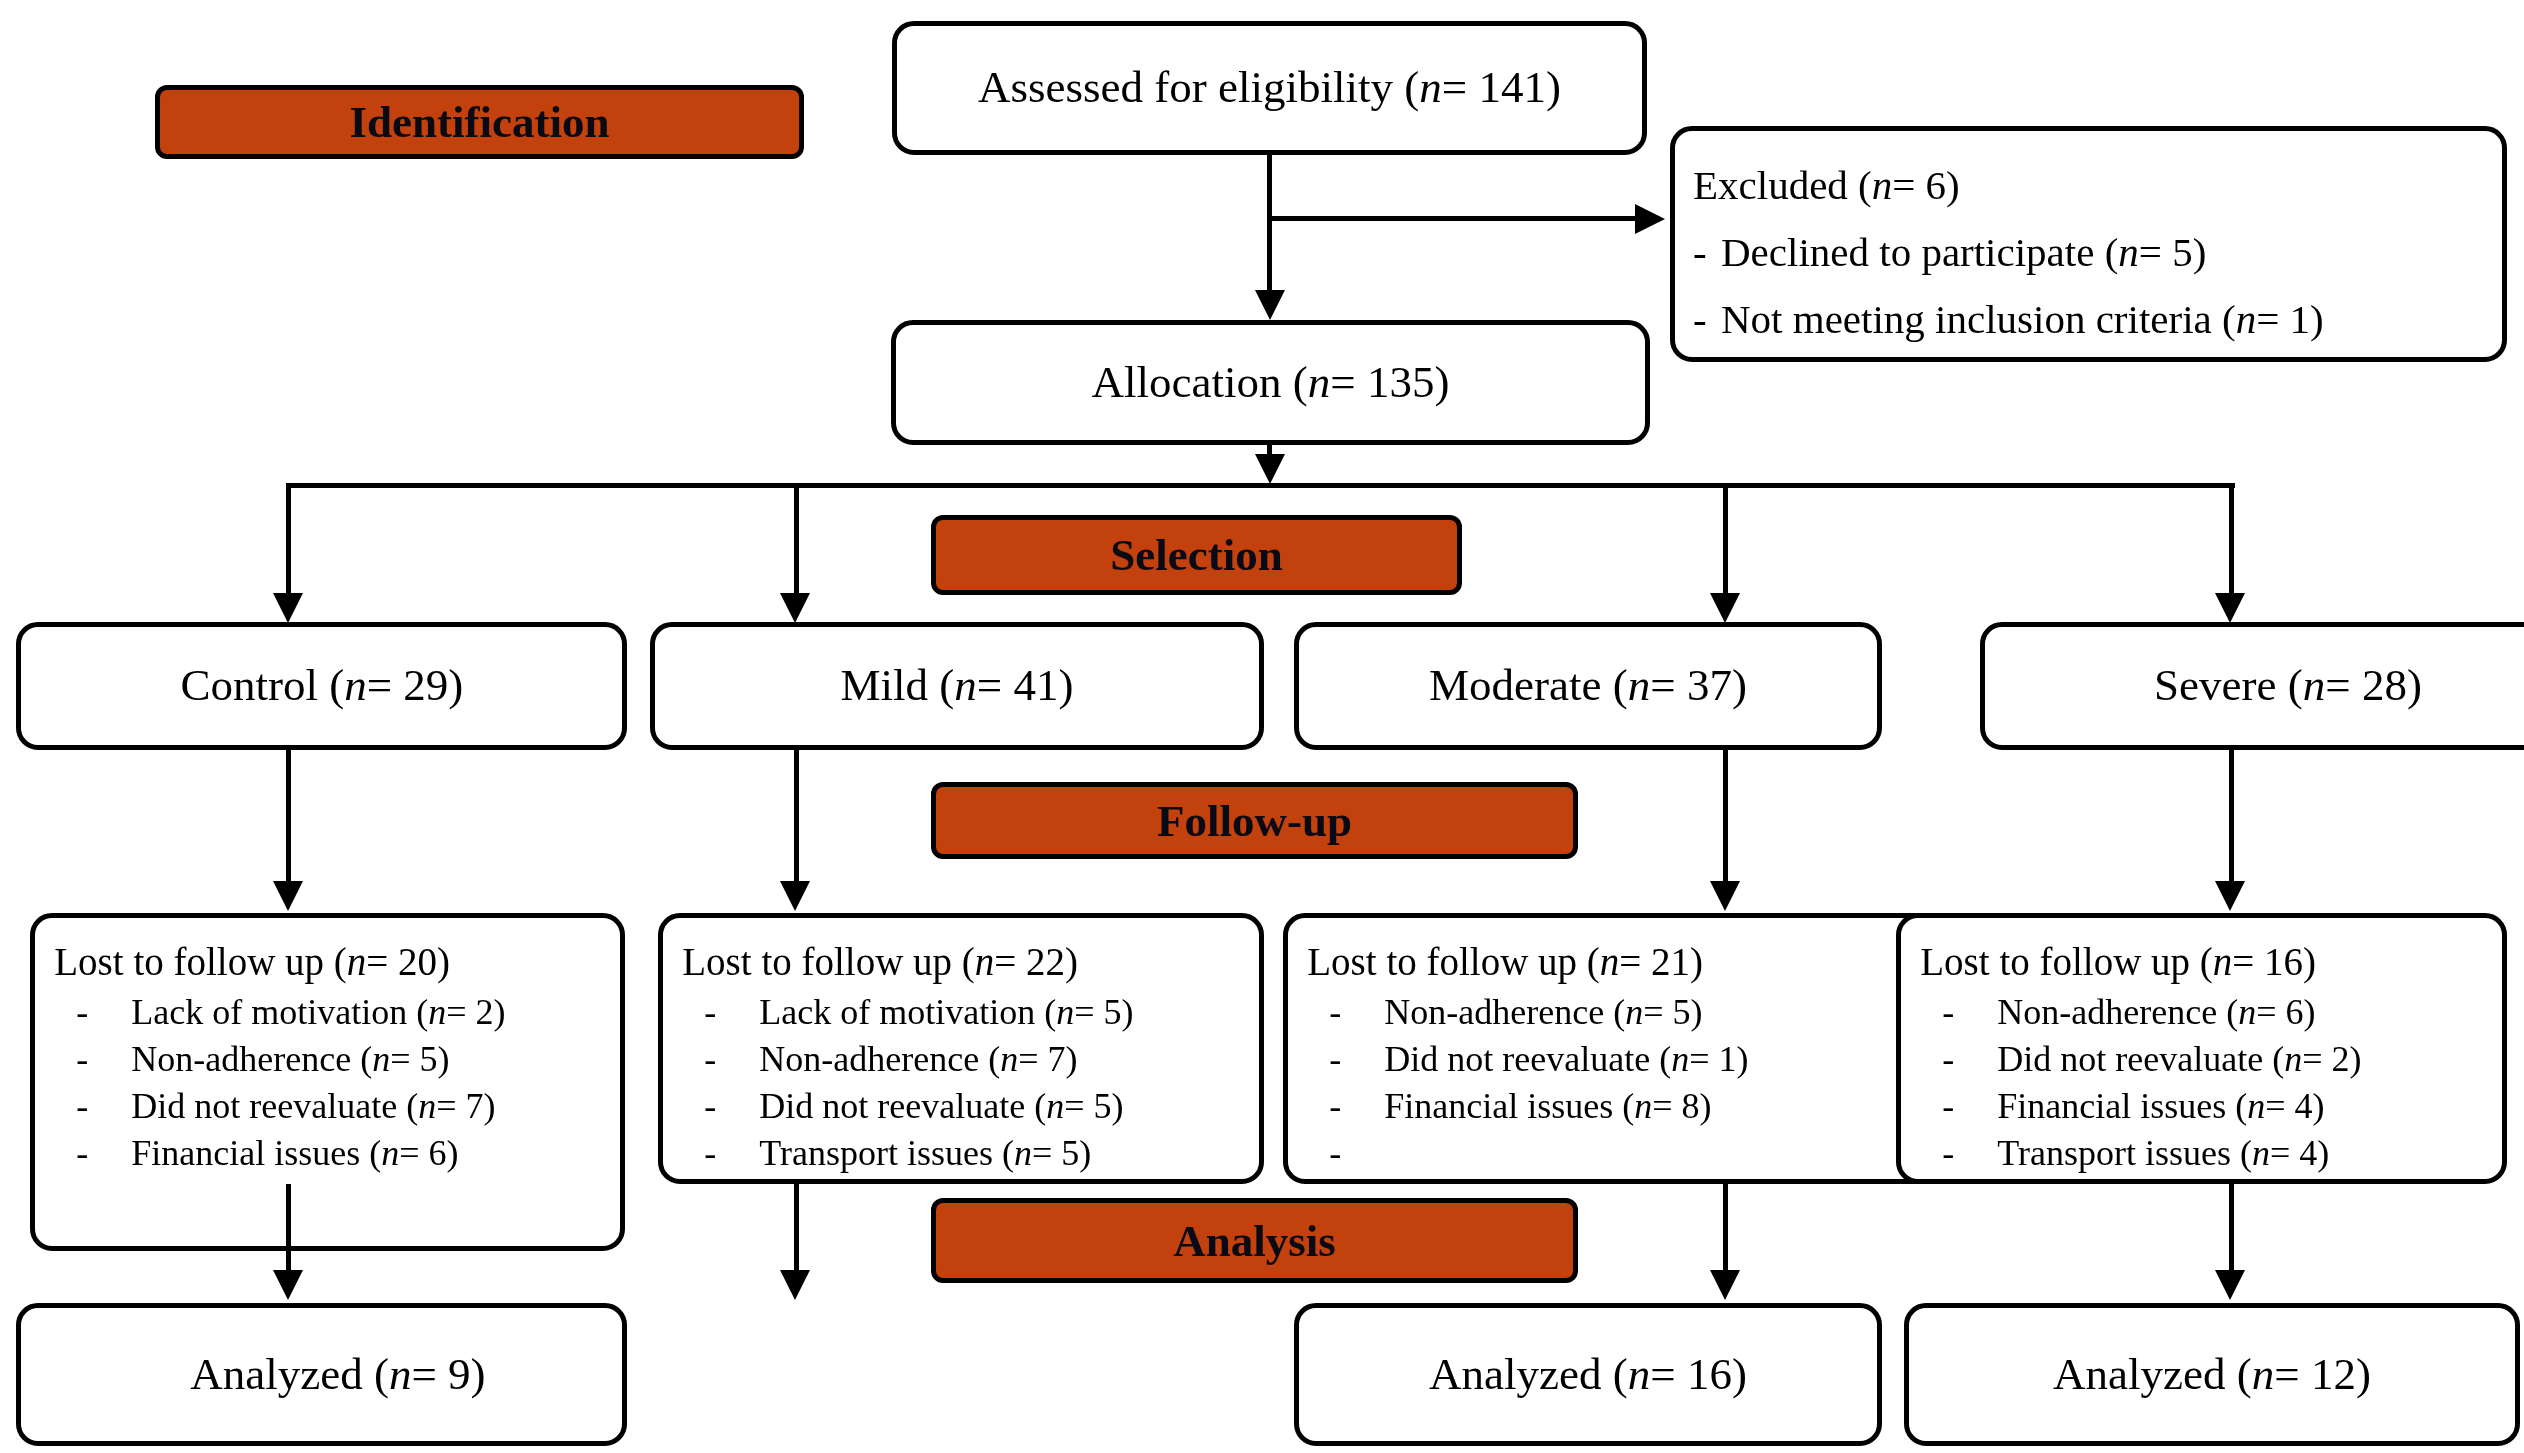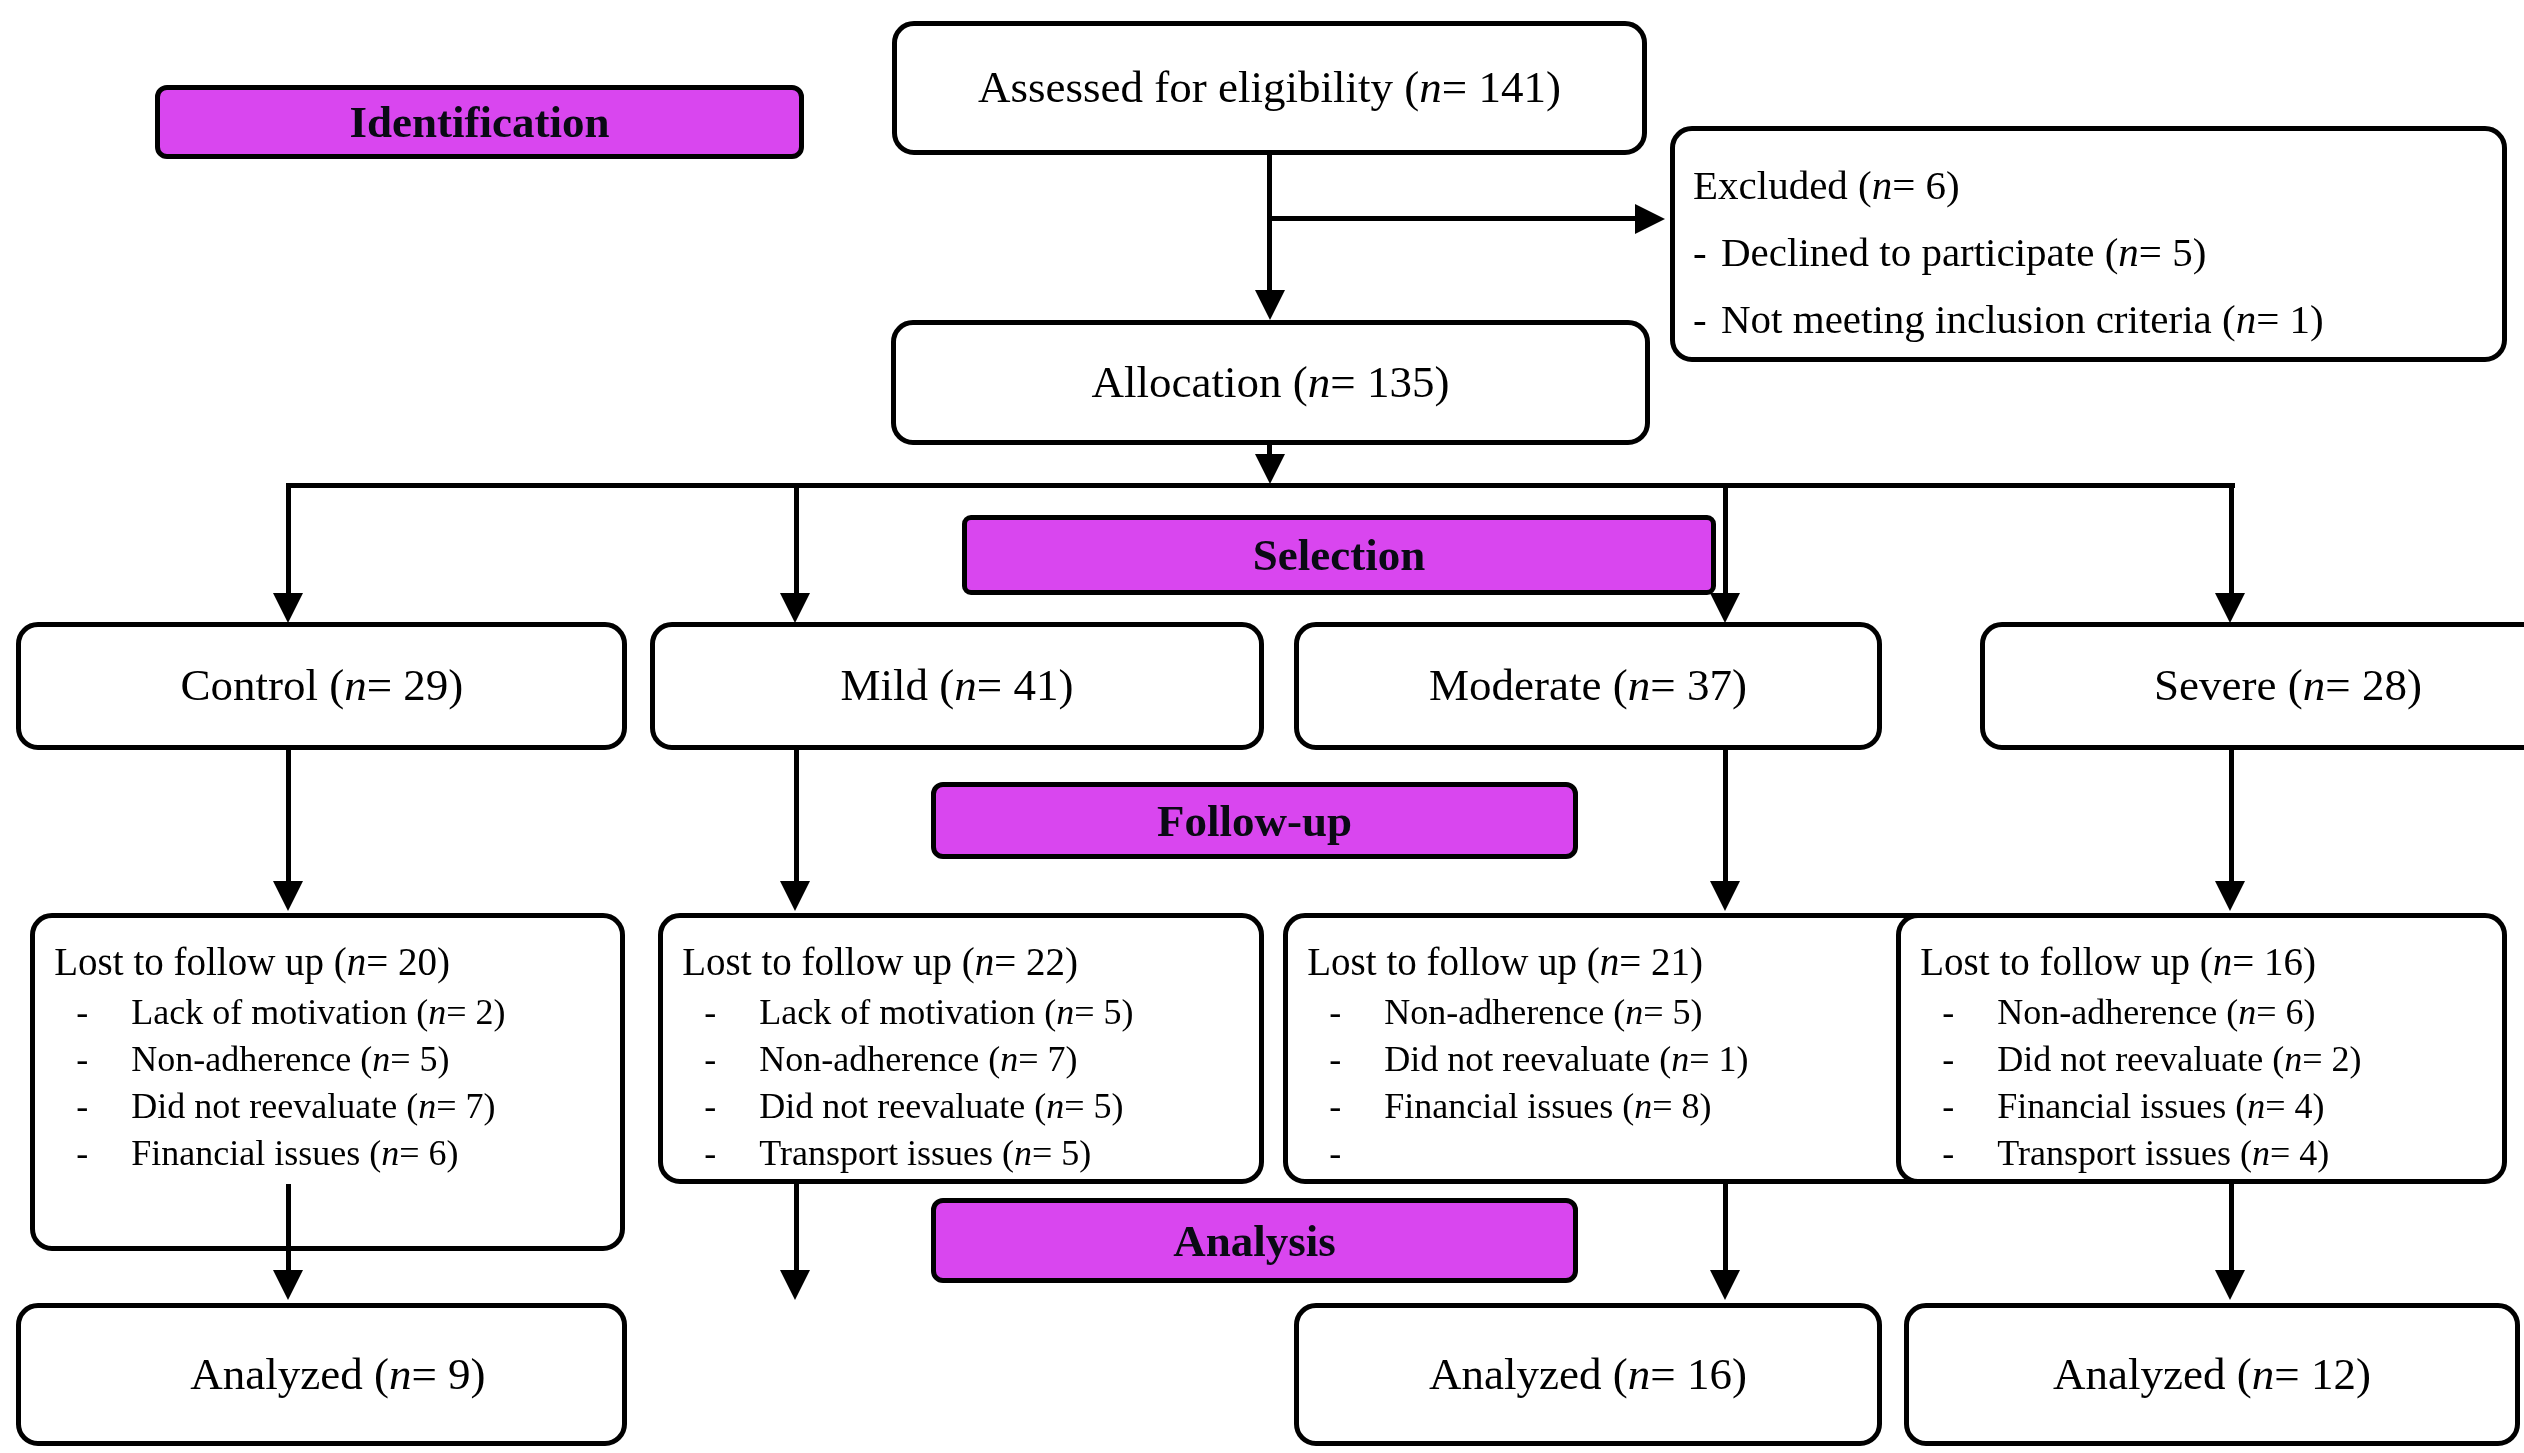--- a/index.html
+++ b/index.html
@@ -22,21 +22,21 @@
     display: flex;
     align-items: center;
     justify-content: center;
     text-align: center;
     font-size: 45px;
     line-height: 1.15;
   }
   
   .band {
     position: absolute;
-    background: #d946ef;
+    background: #c2410c;
     border: 5.2px solid #000000;
     border-radius: 12px;
     display: flex;
     align-items: center;
     justify-content: center;
     font-weight: bold;
     font-size: 45px;
     color: #0a0a14;
   }
   
@@ -124,21 +124,21 @@
 
   <div class="vline" style="left:286px; top:483px; height:113px;"></div>
   <div class="ah-down" style="left:273px; top:593px;"></div>
   <div class="vline" style="left:794px; top:483px; height:113px;"></div>
   <div class="ah-down" style="left:780px; top:593px;"></div>
   <div class="vline" style="left:1723px; top:483px; height:113px;"></div>
   <div class="ah-down" style="left:1710px; top:593px;"></div>
   <div class="vline" style="left:2229px; top:483px; height:113px;"></div>
   <div class="ah-down" style="left:2215px; top:593px;"></div>
 
-  <div class="band" style="left:962px; top:515px; width:754px; height:80px;border-radius:9px;">
+  <div class="band" style="left:931px; top:515px; width:531px; height:80px;">
     <span>Selection</span>
   </div>
 
   <div class="node" style="left:16.4px; top:622px; width:611px; height:128px;">
     <span>Control (<i>n</i>= 29)</span>
   </div>
   <div class="node" style="left:650px; top:622px; width:614px; height:128px;">
     <span>Mild (<i>n</i>= 41)</span>
   </div>
   <div class="node" style="left:1294px; top:622px; width:588px; height:128px;">

